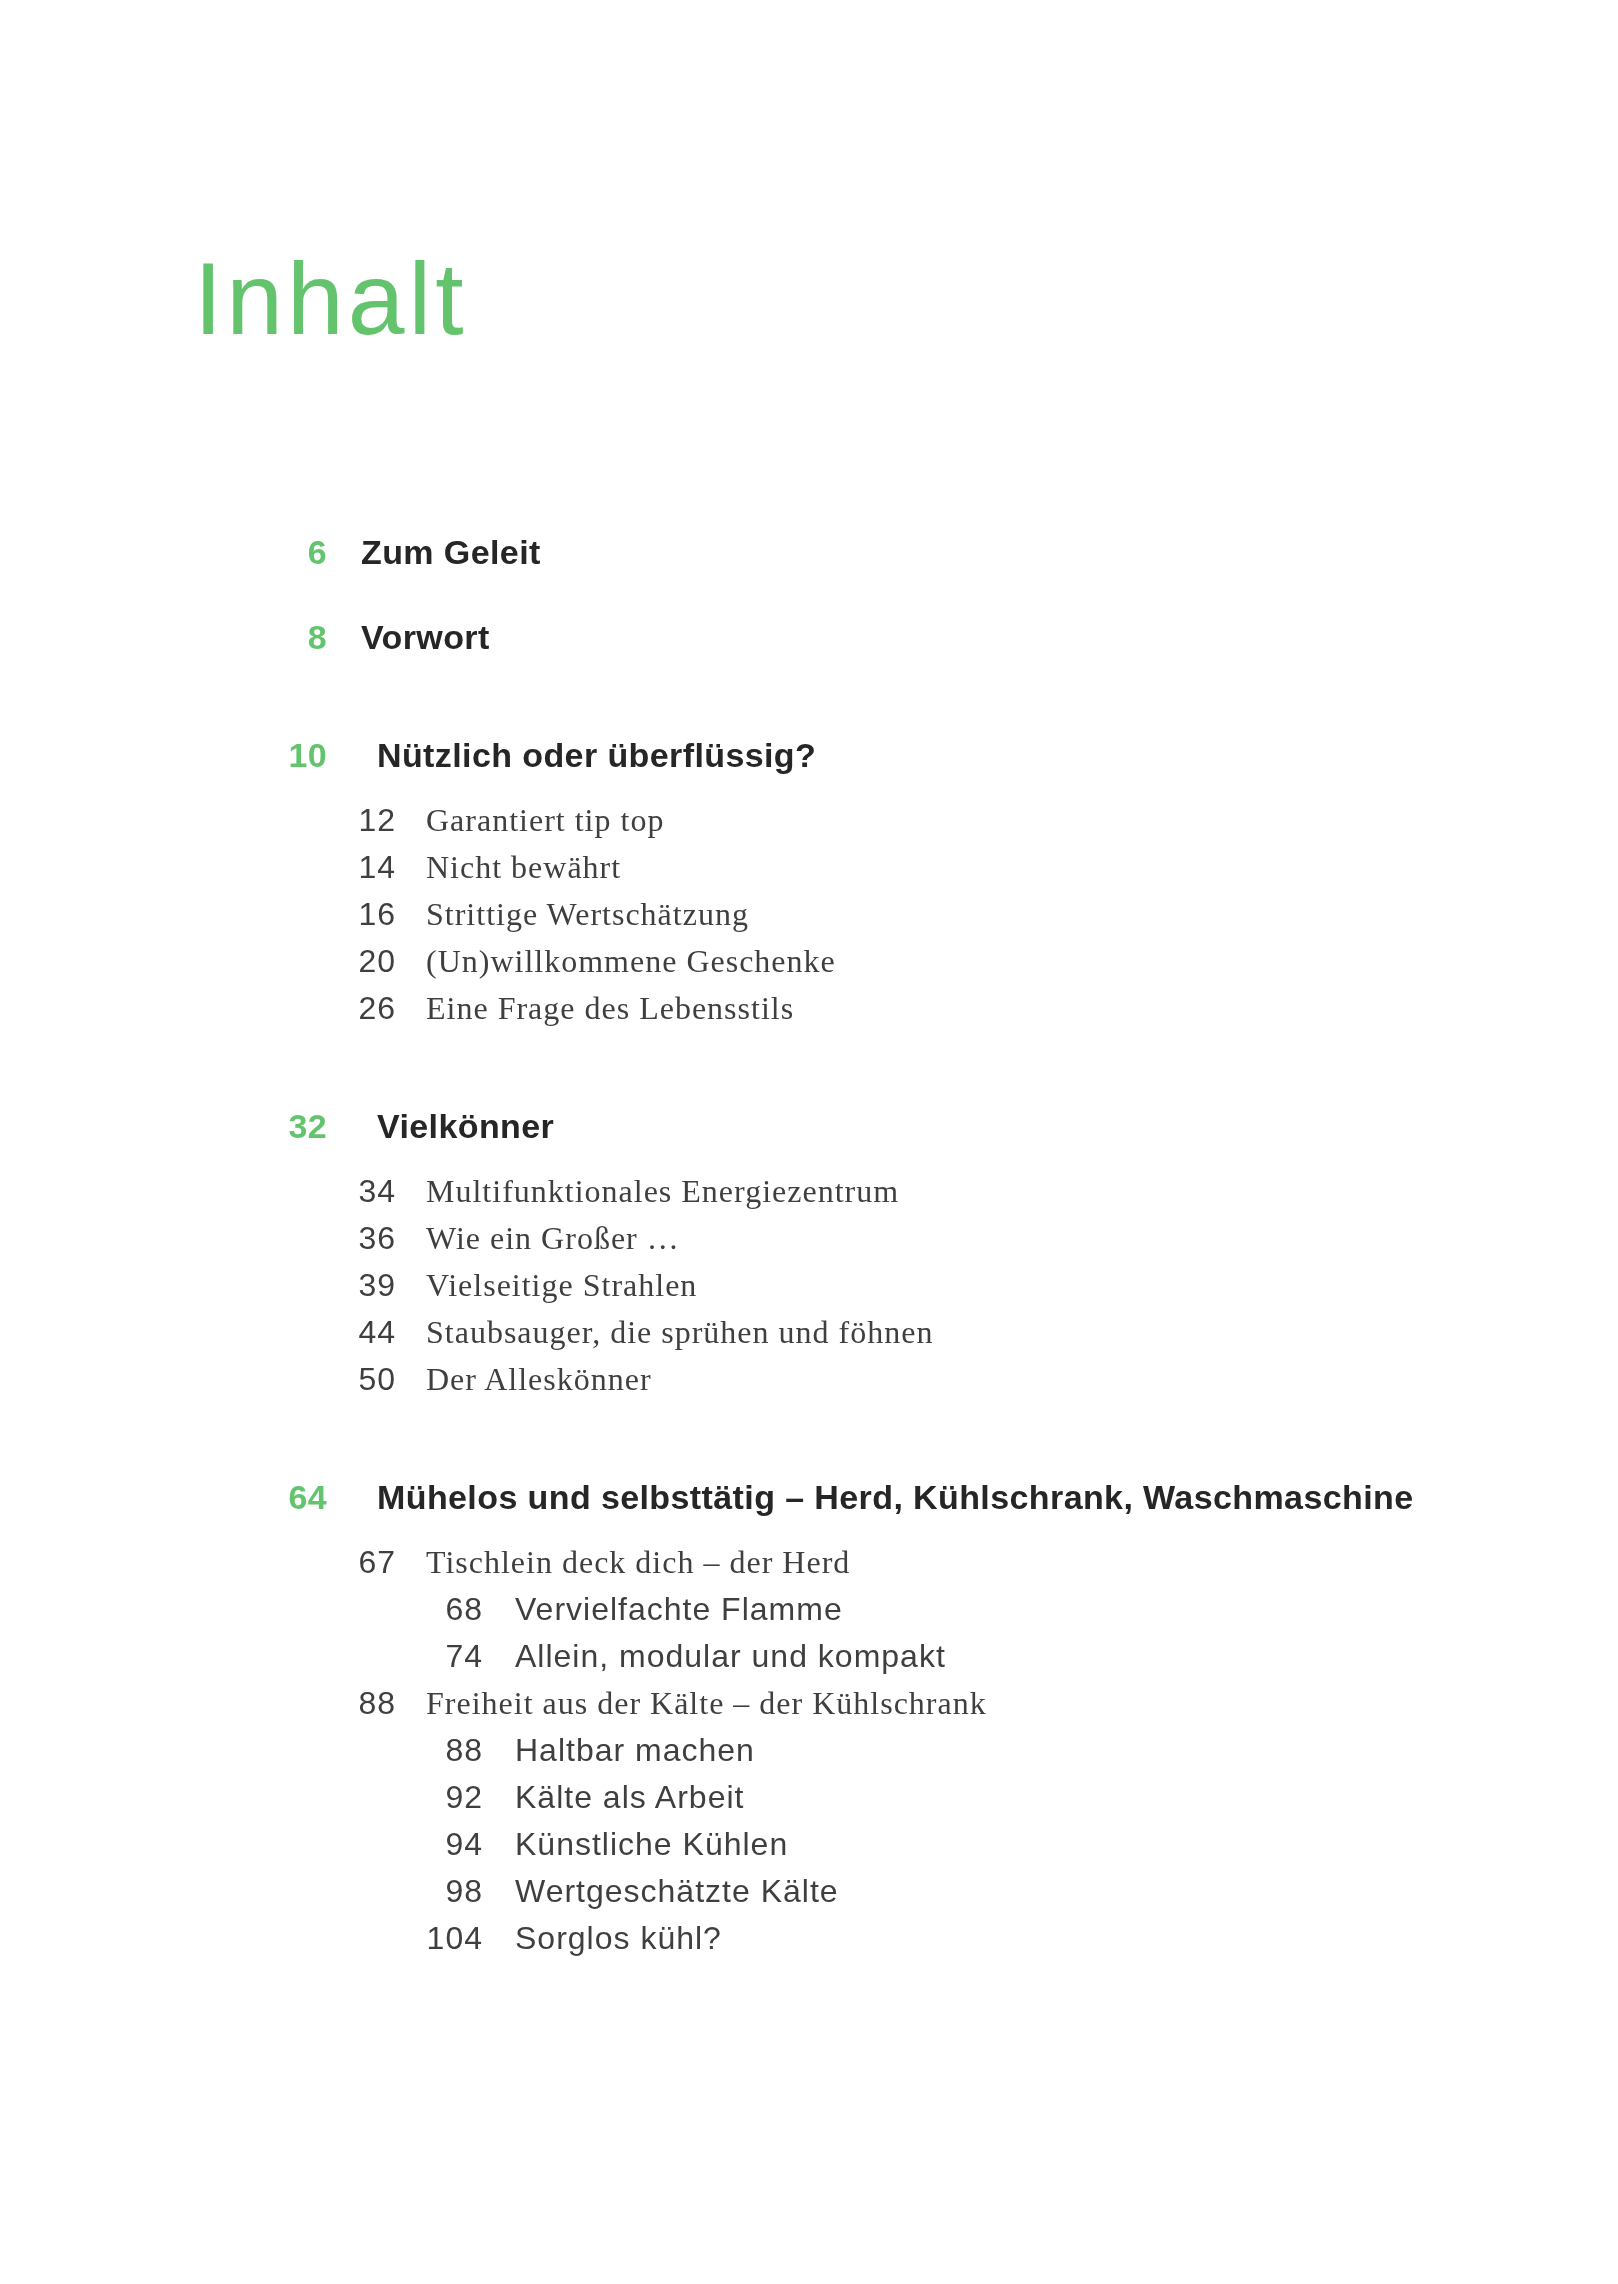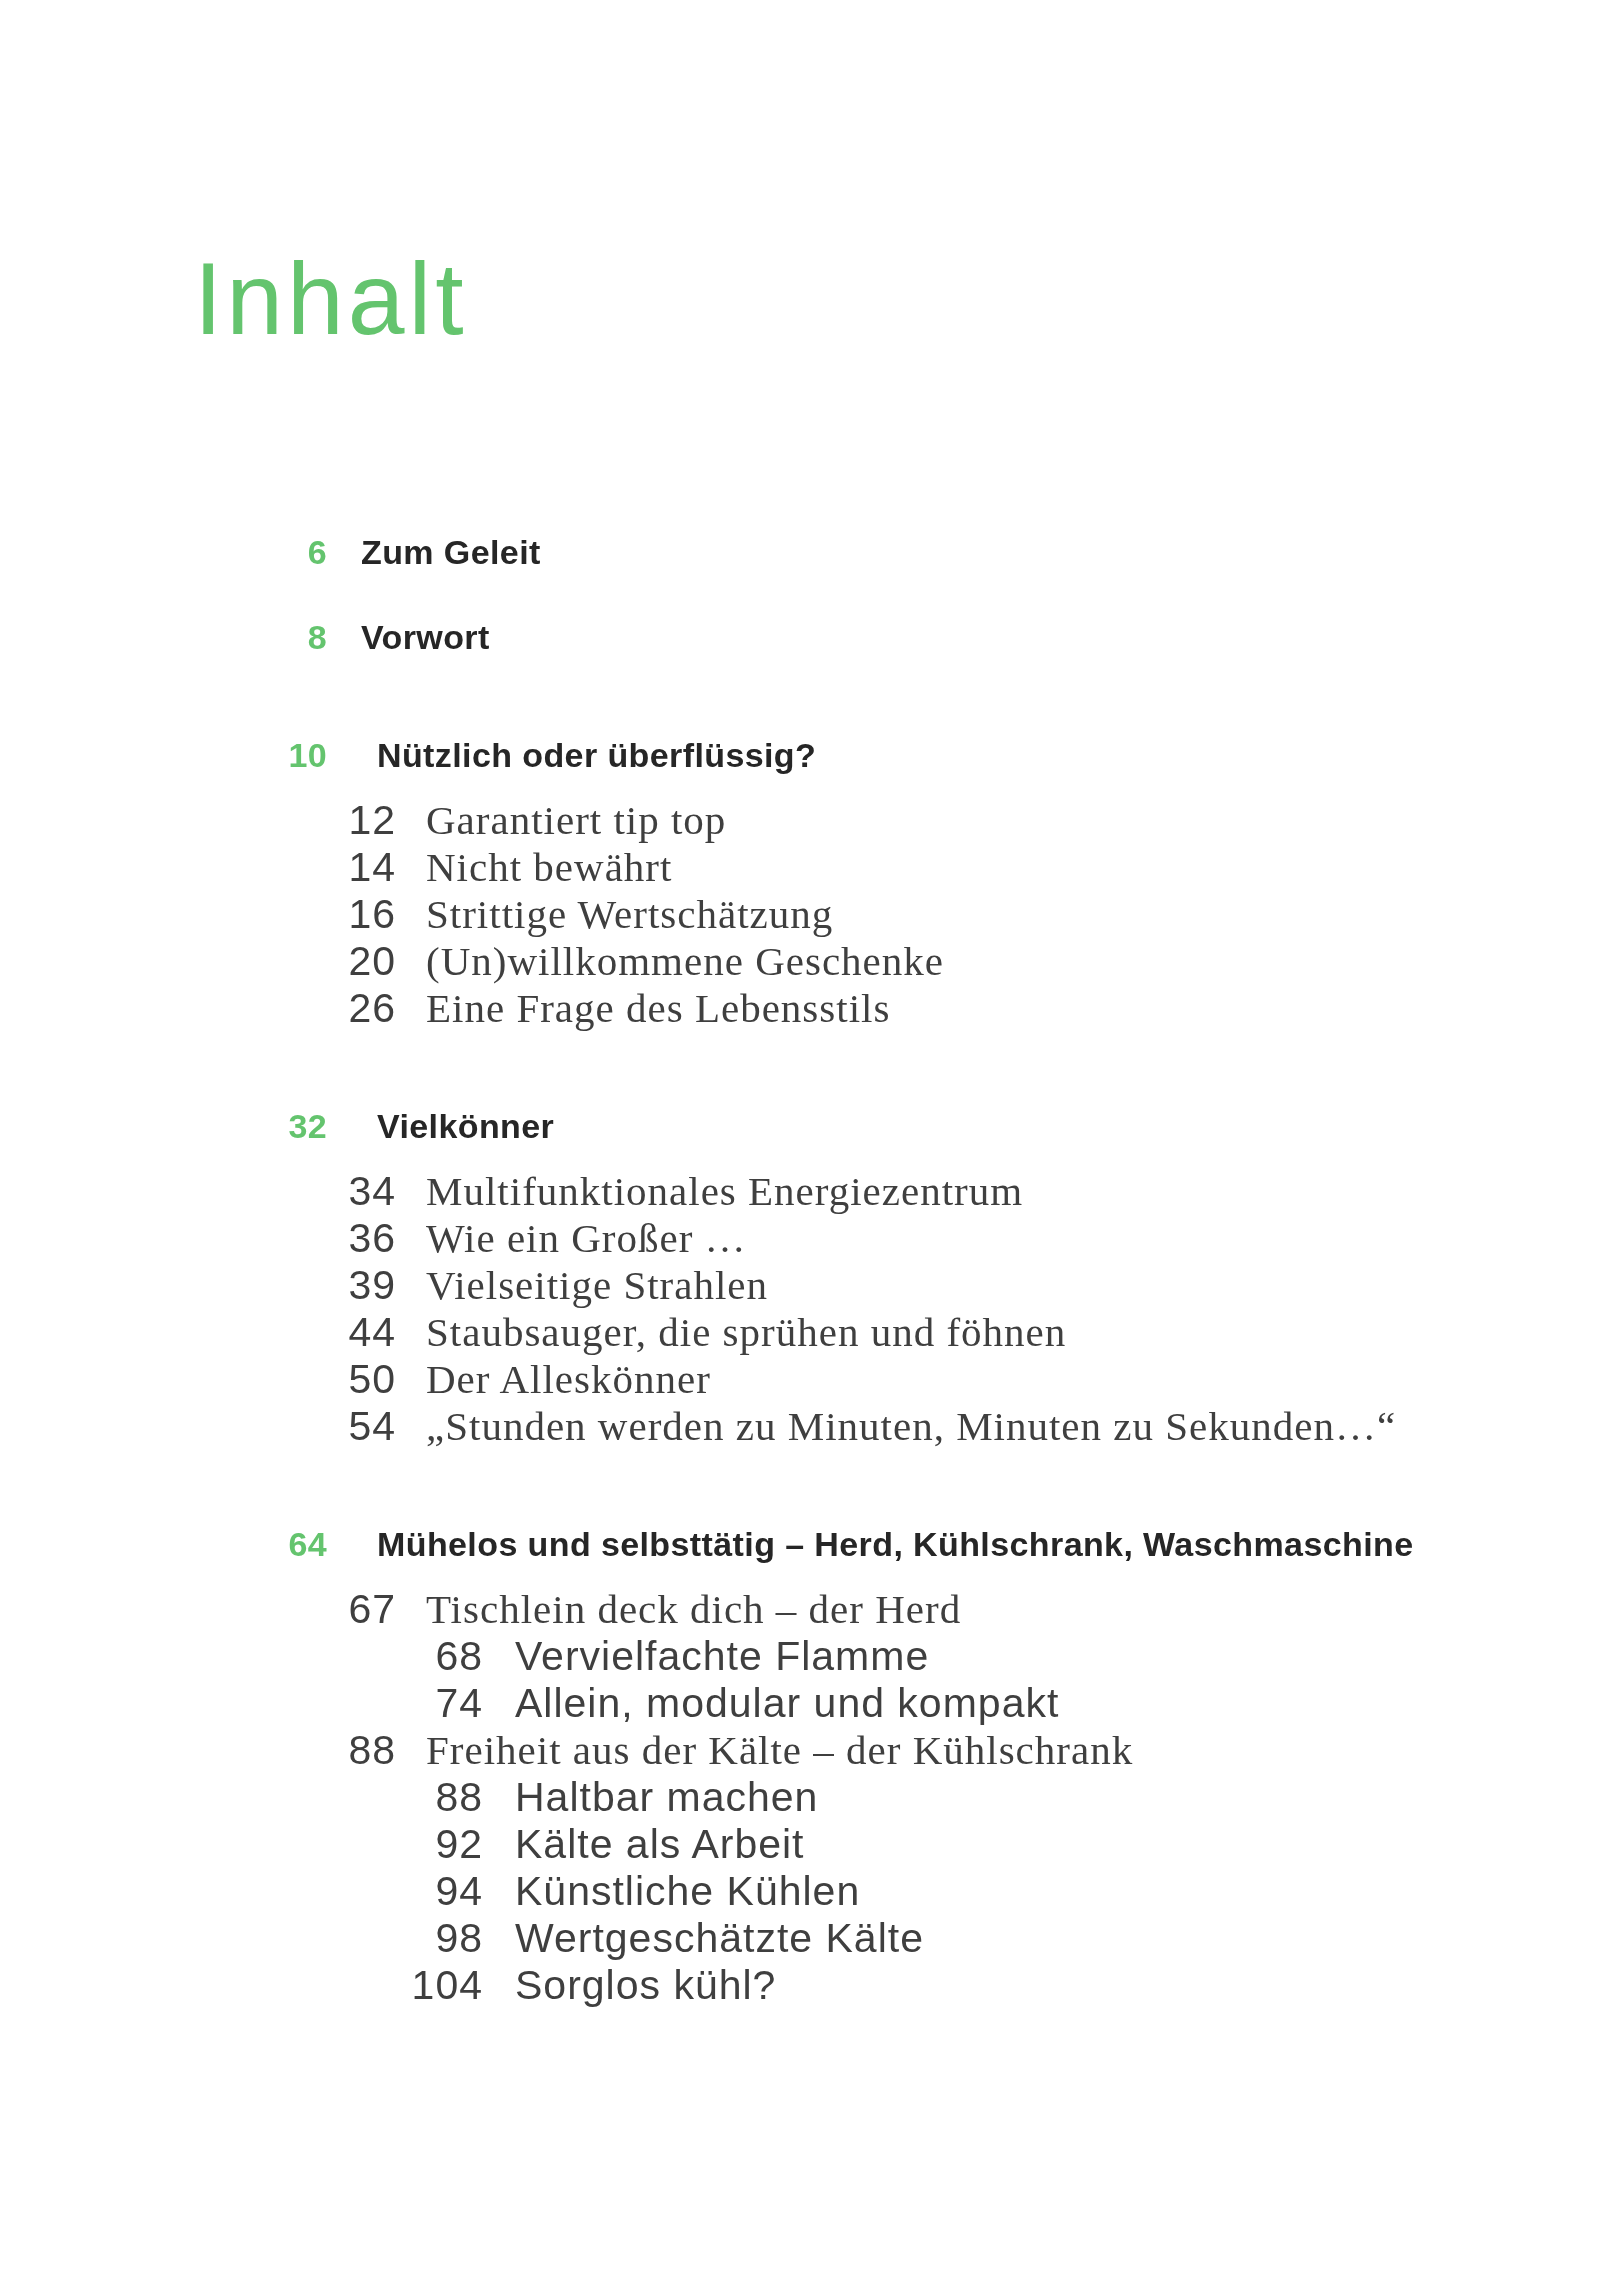--- a/index.html
+++ b/index.html
@@ -20,21 +20,21 @@
   }
   .toc-list {
     margin-left: 194px;
     padding-top: 174px;
   }
   .row {
     display: flex;
     align-items: baseline;
     height: 47px;
     line-height: 47px;
-    font-size: 41px;
+    font-size: 32px;
     letter-spacing: 1px;
     color: #3f3f3f;
     white-space: nowrap;
   }
   .row .num {
     flex: 0 0 auto;
     text-align: right;
   }
   .l0 .num { width: 133px; }
   .l1 .num { width: 202px; }
@@ -109,24 +109,20 @@
       <span class="label">Vielseitige Strahlen</span>
     </div>
     <div class="row l1 item">
       <span class="num">44</span>
       <span class="label">Staubsauger, die sprühen und föhnen</span>
     </div>
     <div class="row l1 item">
       <span class="num">50</span>
       <span class="label">Der Alleskönner</span>
     </div>
-    <div class="row l1 item">
-      <span class="num">54</span>
-      <span class="label">„Stunden werden zu Minuten, Minuten zu Sekunden…“</span>
-    </div>
     <div class="row l0 chapter mt-section">
       <span class="num">64</span>
       <span class="label">Mühelos und selbsttätig – Herd, Kühlschrank, Waschmaschine</span>
     </div>
     <div class="row l1 item mt-first-item">
       <span class="num">67</span>
       <span class="label">Tischlein deck dich – der Herd</span>
     </div>
     <div class="row l2 item">
       <span class="num">68</span>

